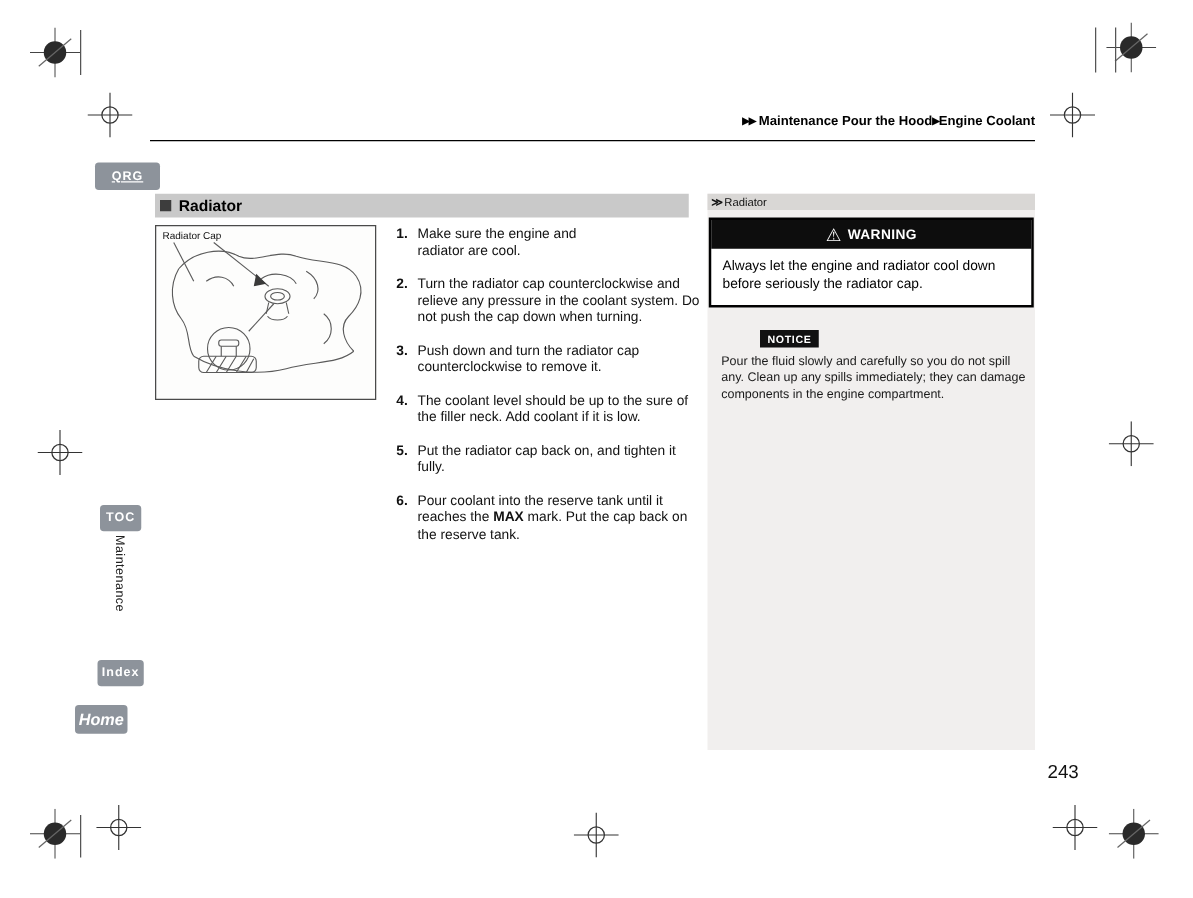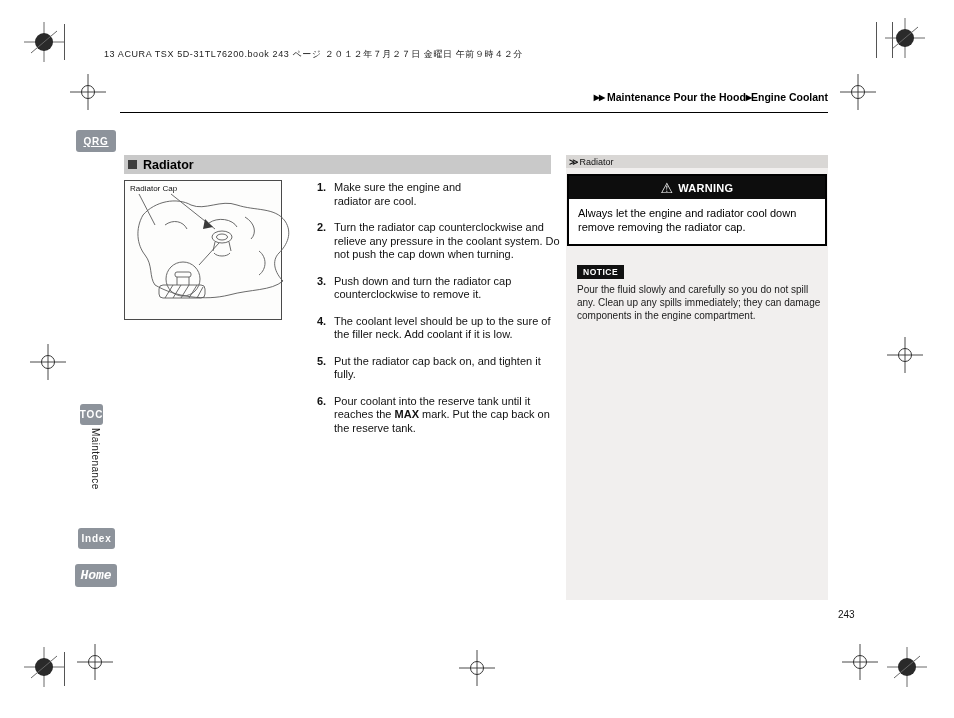--- a/index.html
+++ b/index.html
@@ -15,36 +15,36 @@
 
   
   .breadcrumb{position:absolute;top:91px;right:126px;font-size:10.5px;font-weight:bold;color:#000;white-space:nowrap;}
   .breadcrumb .tri{font-size:8px;vertical-align:1px;letter-spacing:-1px;}
   .rule{position:absolute;left:120px;top:112px;width:708px;height:1.4px;background:#000;}
 
   
   .tabbtn{position:absolute;background:#8d939b;color:#fff;border-radius:3px;
           display:flex;align-items:center;justify-content:center;
           font-weight:bold;font-size:10px;letter-spacing:0.8px;cursor:pointer;}
-  .btn-qrg{left:76px;top:130px;width:40px;height:22px;text-decoration:underline;}
-  .btn-toc{left:80px;top:404px;width:23px;height:21px;}
+  .btn-qrg{left:76px;top:130px;width:52px;height:22px;text-decoration:underline;}
+  .btn-toc{left:80px;top:404px;width:33px;height:21px;}
   .btn-index{left:78px;top:528px;width:37px;height:21px;}
-  .btn-home{left:75px;top:564px;width:42px;height:23px;
-            font-family:Liberation Mono, monospace;font-style:italic;font-size:13px;letter-spacing:0;}
+  .btn-home{left:60px;top:564px;width:42px;height:23px;
+            font-family:Liberation Sans, sans-serif;font-style:italic;font-size:13px;letter-spacing:0;}
   .chapter-vert{position:absolute;left:90px;top:428px;writing-mode:vertical-rl;text-orientation:sideways;
                 font-size:10px;color:#222;letter-spacing:0.4px;}
 
   
   .section-bar{position:absolute;left:124px;top:155px;width:427px;height:19px;background:#c9c9c9;
                display:flex;align-items:center;}
   .section-square{width:9px;height:9px;background:#3d3d3d;margin:0 6px 0 4px;}
   .section-title{font-size:12.5px;font-weight:bold;color:#000;}
 
   
-  .figure{position:absolute;left:124px;top:180px;width:158px;height:140px;border:1px solid #4a4a4a;
+  .figure{position:absolute;left:124px;top:180px;width:177px;height:140px;border:1px solid #4a4a4a;
           box-sizing:border-box;background:#fdfdfc;}
   .figure-label{position:absolute;left:5px;top:3px;font-size:8px;color:#111;z-index:2;}
   .figure svg{position:absolute;left:0;top:0;}
 
   
   .steps{position:absolute;left:317px;top:181px;width:248px;}
   .step{display:flex;margin-bottom:13px;}
   .step-num{width:17px;flex:none;font-weight:bold;font-size:11px;line-height:13.5px;}
   .step-body{flex:1;font-size:11px;line-height:13.5px;color:#111;}
   .step.first .step-body{font-weight:normal;max-width:158px;}
@@ -59,25 +59,25 @@
   .warnbox{margin:6px 1px 0 1px;border:2px solid #000;background:#fff;}
   .warnhead{background:#0d0d0d;color:#fff;height:23px;display:flex;align-items:center;justify-content:center;}
   .warnhead .wicon{font-size:14px;margin-right:5px;line-height:1;}
   .warnhead .wtitle{font-size:11px;font-weight:bold;letter-spacing:0.3px;}
   .warnbody{padding:8px 9px 10px 9px;}
   .warnbody p{margin:0 0 10px 0;font-size:11px;line-height:13.5px;color:#000;}
   .warnbody p:last-child{margin-bottom:0;}
 
   .notice{margin:15px 8px 0 11px;}
   .notice-label{display:inline-block;background:#111;color:#fff;font-size:8.5px;font-weight:bold;
-                padding:2px 6px;letter-spacing:0.5px;}
+                padding:2px 6px;letter-spacing:0.5px;margin-left:31px;}
   .notice-text{margin-top:4px;font-size:10px;line-height:13px;color:#1a1a1a;width:244px;}
 
   
-  .pagenum{position:absolute;left:838px;top:609px;font-size:10px;color:#111;}
+  .pagenum{position:absolute;left:838px;top:609px;font-size:15px;color:#111;}
 </style>
 </head>
 <body>
 
 <div class="page">
 
   <svg class="regmark" style="left:24px;top:22px" width="40" height="40">
     <line x1="0" y1="20" x2="40" y2="20" stroke="#444" stroke-width="0.8"></line>
       <line x1="20" y1="0" x2="20" y2="40" stroke="#444" stroke-width="0.8"></line>
     <circle cx="20" cy="20" r="9" fill="#2a2a2a"></circle>
@@ -134,21 +134,20 @@
     <line x1="0" y1="20" x2="40" y2="20" stroke="#444" stroke-width="0.8"></line>
       <line x1="20" y1="0" x2="20" y2="40" stroke="#444" stroke-width="0.8"></line>
     <circle cx="20" cy="20" r="9" fill="#2a2a2a"></circle>
       <line x1="7" y1="31" x2="33" y2="9" stroke="#666" stroke-width="1"></line>
   </svg>
   <div class="trim" style="left:64px;top:24px;width:1px;height:36px"></div>
   <div class="trim" style="left:876px;top:22px;width:1px;height:36px"></div>
   <div class="trim" style="left:892px;top:22px;width:1px;height:36px"></div>
   <div class="trim" style="left:64px;top:652px;width:1px;height:34px"></div>
 
-  <div class="imprint">13 ACURA TSX 5D-31TL76200.book  243 ページ  ２０１２年７月２７日 金曜日 午前９時４２分</div>
 
   <div class="breadcrumb">
     <span class="tri">▶▶</span>
     <span>Maintenance Pour the Hood</span><span class="tri">▶</span><span>Engine Coolant</span>
   </div>
   <div class="rule"></div>
 
   <div class="tabbtn btn-qrg">QRG</div>
   <div class="tabbtn btn-toc">TOC</div>
   <div class="chapter-vert">Maintenance</div>
@@ -221,21 +220,21 @@
       <span class="chev">≫</span>
       <span>Radiator</span>
     </div>
 
     <div class="warnbox">
       <div class="warnhead">
         <span class="wicon">⚠</span>
         <span class="wtitle">WARNING</span>
       </div>
       <div class="warnbody">
-        <p>Always let the engine and radiator cool down remove removing the radiator cap.</p>
+        <p>Always let the engine and radiator cool down before seriously the radiator cap.</p>
       </div>
     </div>
 
     <div class="notice">
       <span class="notice-label">NOTICE</span>
       <div class="notice-text">Pour the fluid slowly and carefully so you do not spill any. Clean up any spills immediately; they can damage components in the engine compartment.</div>
     </div>
   </div>
 
   <div class="pagenum">243</div>

